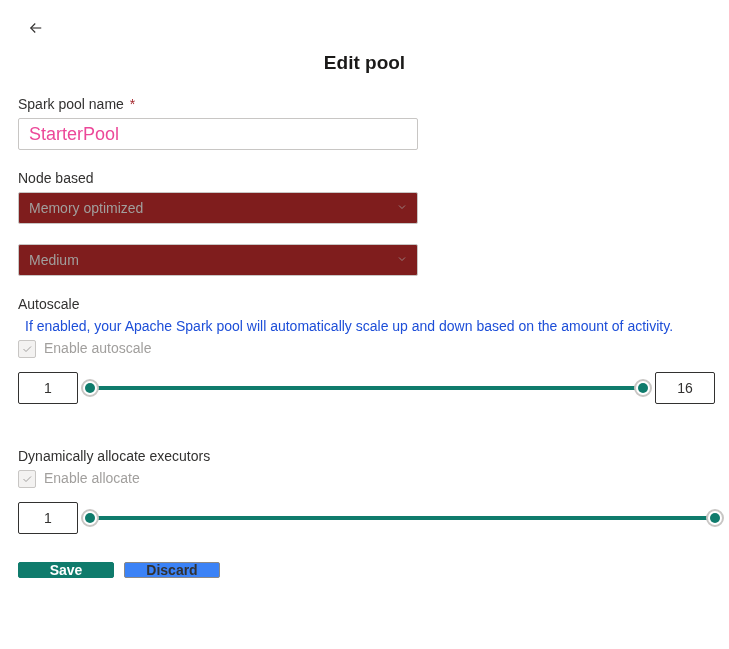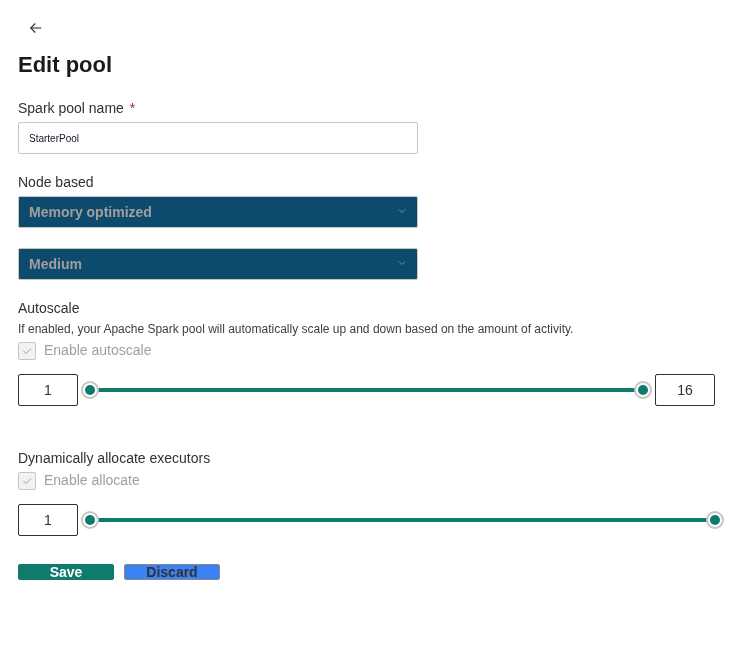--- a/index.html
+++ b/index.html
@@ -26,24 +26,25 @@
       margin-left: 2px;
     }
     .back-arrow svg {
       width: 18px;
       height: 18px;
       stroke: #323130;
       stroke-width: 1.5;
       fill: none;
     }
     h1.page-title {
-      font-size: 22px;
+      font-size: 19px;
       font-weight: 600;
       color: #1b1a19;
       margin-bottom: 22px;
+      text-align: center;
     }
     .field {
       margin-bottom: 20px;
     }
     .field-label {
       font-size: 14px;
       font-weight: 400;
       color: #323130;
       margin-bottom: 6px;
       display: block;
@@ -51,62 +52,62 @@
     .required {
       color: #a4262c;
       margin-left: 2px;
     }
     .text-input {
       width: 400px;
       height: 32px;
       padding: 5px 10px;
       border: 1px solid #c8c6c4;
       border-radius: 2px;
-      font-size: 10px;
-      color: #0f172a;
+      font-size: 18px;
+      color: #ec4899;
       background: #ffffff;
       outline: none;
     }
     .select-wrap {
       position: relative;
       width: 400px;
     }
     .select-input {
       width: 100%;
       height: 32px;
       padding: 5px 30px 5px 10px;
       border: 1px solid #c8c6c4;
       border-radius: 2px;
       font-size: 14px;
       color: #a19f9d;
-      background: #0c4a6e;
+      background: #7f1d1d;
       cursor: pointer;
       display: flex;
       align-items: center;
-      font-weight: bold;
     }
     .chevron {
       position: absolute;
       right: 10px;
       top: 50%;
       transform: translateY(-50%);
       pointer-events: none;
     }
     .chevron svg {
       width: 12px;
       height: 12px;
       stroke: #a19f9d;
       stroke-width: 1.5;
       fill: none;
     }
     .desc {
-      font-size: 12px;
-      color: #404040;
+      font-size: 14px;
+      color: #1d4ed8;
       margin-top: 2px;
       margin-bottom: 6px;
+      margin-left: 7px;
     }
     .checkbox-row {
       display: flex;
       align-items: flex-start;
       gap: 8px;
       margin-bottom: 14px;
     }
     .checkbox {
       width: 18px;
       height: 18px;

